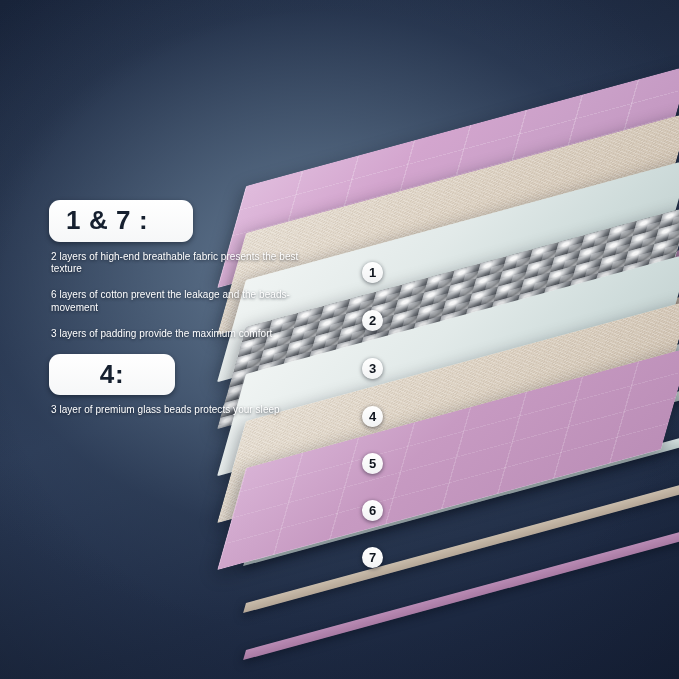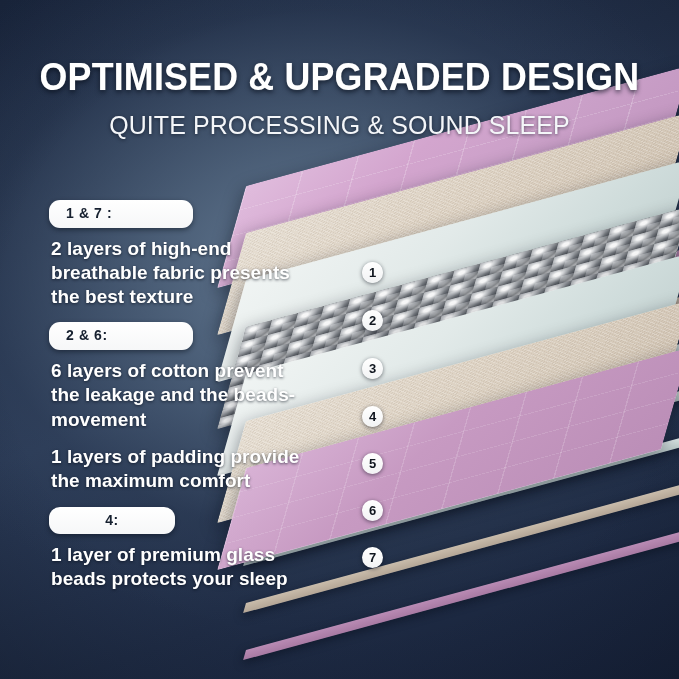--- a/index.html
+++ b/index.html
@@ -66,33 +66,33 @@
   }
   .callout { margin-bottom: 13px; }
   .callout:last-child { margin-bottom: 0; }
   .chip {
     display: inline-block;
     min-width: 92px;
     padding: 5px 17px 6px;
     border-radius: 11px;
     background: linear-gradient(180deg,#ffffff 0%,#f6f7f8 100%);
     color: #16202f;
-    font-size: 14px;
+    font-size: 26px;
     font-weight: 700;
     line-height: 1.18;
     text-align: center;
     letter-spacing: 0.6px;
     box-shadow: 0 2px 5px rgba(5,10,20,0.45);
   }
   .chip.wide { min-width: 110px; text-align: left; }
   .desc {
     margin: 9px 0 0 2px;
-    font-size: 19px;
+    font-size: 10px;
     line-height: 1.28;
-    font-weight: 700;
+    font-weight: 400;
     color: #ffffff;
     letter-spacing: 0.05px;
     text-shadow: 0 1px 3px rgba(6,12,24,0.65);
     max-width: 252px;
   }
 
   
   .stack {
     position: absolute;
     left: 246px;
@@ -179,24 +179,20 @@
     line-height: 21px;
     text-align: center;
     box-shadow: 0 1px 4px rgba(5,10,20,0.55);
   }
 </style>
 </head>
 <body>
 
 <div id="page">
 
-  <div class="head-wrap">
-    <h1 class="title">OPTIMISED &amp; UPGRADED DESIGN</h1>
-    <h2 class="subtitle">QUITE PROCESSING &amp; SOUND SLEEP</h2>
-  </div>
 
   <div class="stack">
 
     <div class="layer" style="top:36px;">
       <div class="slab fab-pink"></div>
     </div>
     <div class="edge e-pink" style="top:218px;"></div>
 
     <div class="layer" style="top:83px;">
       <div class="slab fab-beige"></div>
@@ -241,28 +237,27 @@
   </div>
 
   <div class="callouts">
 
     <div class="callout">
       <div class="chip wide">1 &amp; 7 :</div>
       <p class="desc">2 layers of high-end breathable fabric presents the best texture</p>
     </div>
 
     <div class="callout">
-      <div class="chip wide">2 &amp; 6:</div>
       <p class="desc">6 layers of cotton prevent the leakage and the beads-movement</p>
     </div>
 
     <div class="callout">
-      <p class="desc">1 layers of padding provide the maximum comfort</p>
+      <p class="desc">3 layers of padding provide the maximum comfort</p>
     </div>
 
     <div class="callout">
       <div class="chip">4:</div>
-      <p class="desc">1 layer of premium glass beads protects your sleep</p>
+      <p class="desc">3 layer of premium glass beads protects your sleep</p>
     </div>
 
   </div>
 
 </div>
 
 </body></html>

